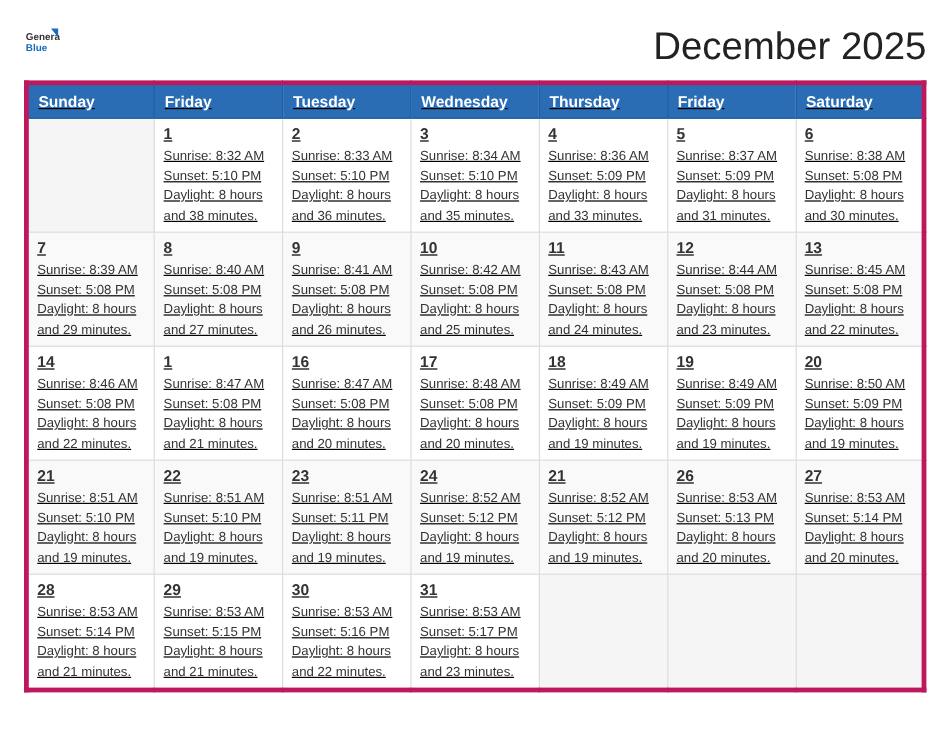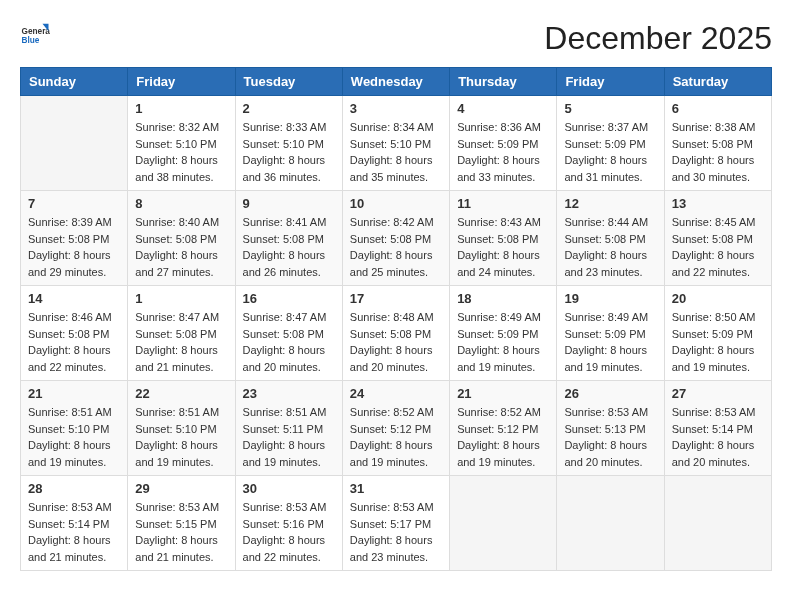--- a/index.html
+++ b/index.html
@@ -34,21 +34,22 @@
       color: #222;
       margin-left: 36px;
     }
     .location-title {
       font-size: 15px;
       color: #444;
     }
     .calendar {
       width: 100%;
       border-collapse: collapse;
-      border: 1px solid #be185d;
+      border: 4px solid #be185d;
+      text-decoration: underline;
     }
     .calendar th {
       background-color: #2a6db5;
       color: #fff;
       text-align: left;
       padding: 6px 8px;
       font-size: 13px;
       font-weight: bold;
       border: 1px solid #1a5da0;
     }

